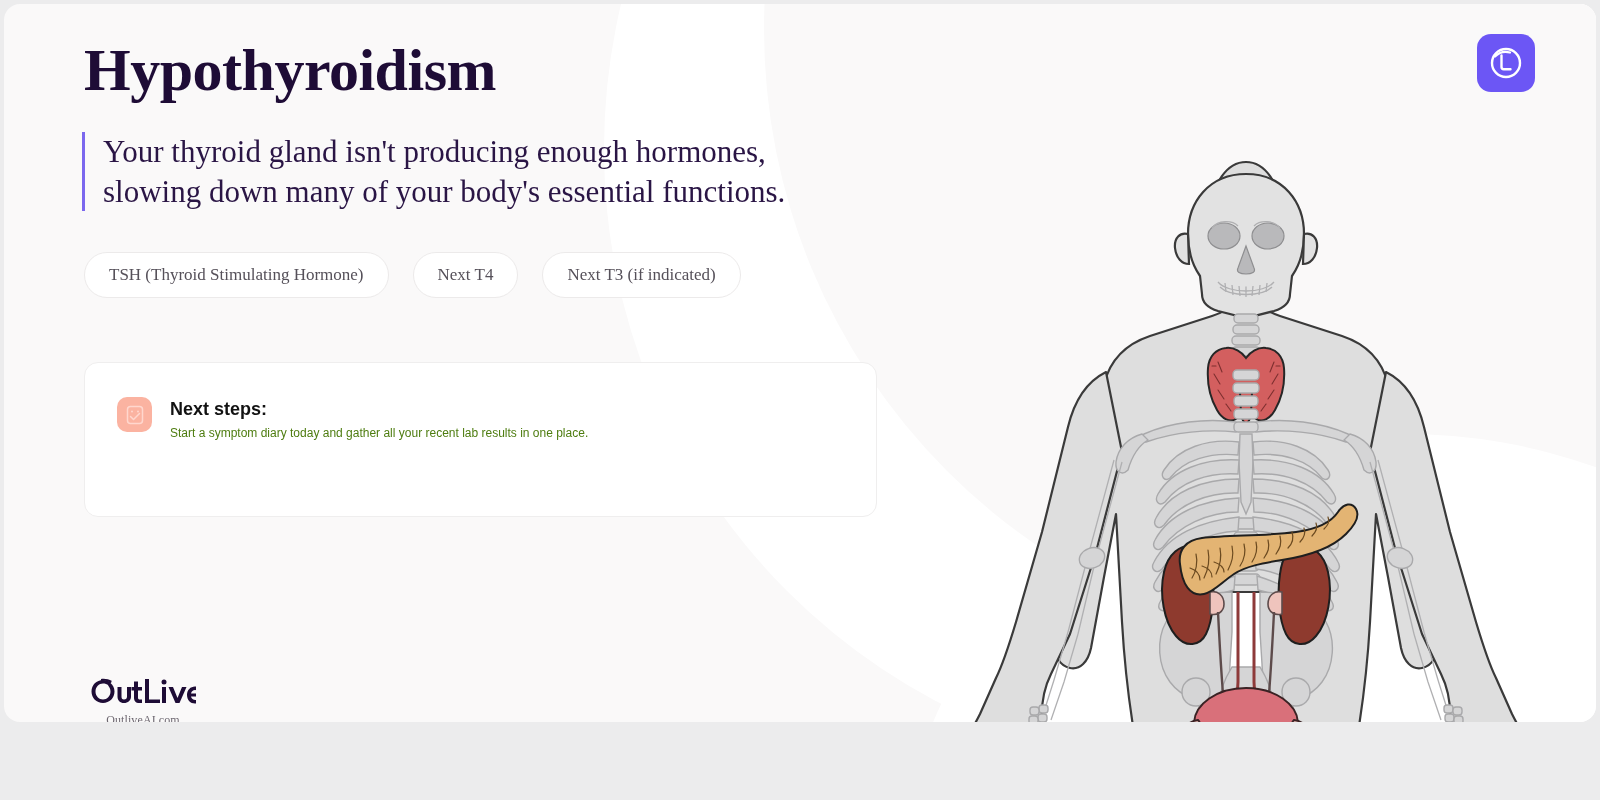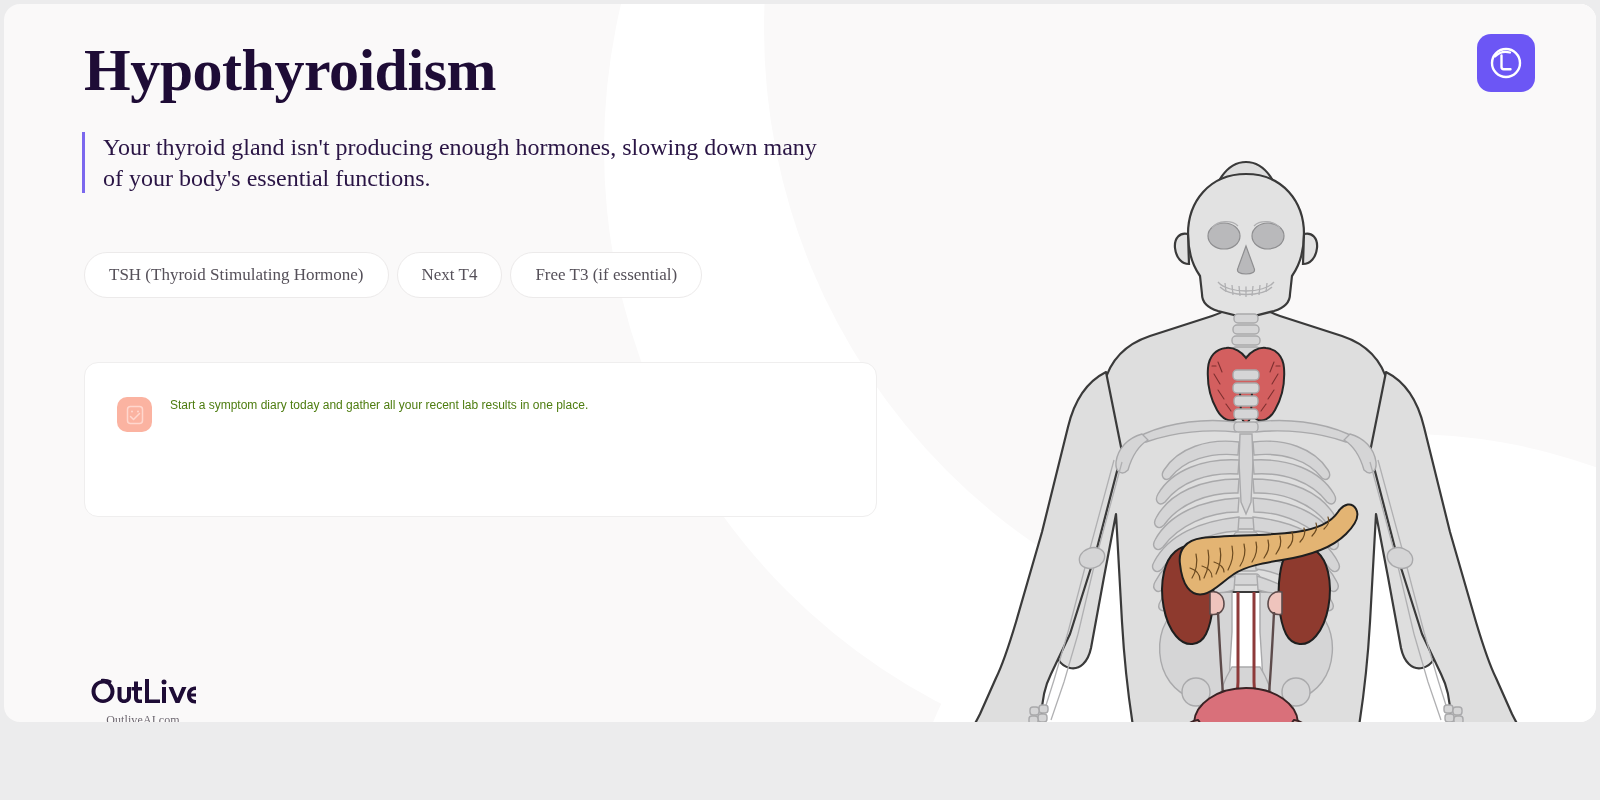--- a/index.html
+++ b/index.html
@@ -67,30 +67,30 @@
 
   .subtitle-wrap {
     position: absolute;
     left: 78px; top: 128px;
     width: 760px;
     padding-left: 18px;
     border-left: 3px solid #7b68ee;
   }
   .subtitle {
     font-family: "Liberation Serif", serif;
-    font-size: 24px;
+    font-size: 31px;
     line-height: 1.28;
     color: #2a1545;
   }
 
   .chips {
     position: absolute;
     left: 80px; top: 248px;
     display: flex;
-    gap: 8px;
+    gap: 24px;
     align-items: flex-end;
   }
   .chip {
     background: #ffffff;
     border: 1px solid #eceaea;
     border-radius: 999px;
     padding: 12px 24px;
     font-family: "Liberation Serif", serif;
     font-size: 17px;
     color: #555059;
@@ -541,33 +541,34 @@
 
     <h1 class="page-title">Hypothyroidism</h1>
 
     <div class="subtitle-wrap">
       <p class="subtitle">Your thyroid gland isn't producing enough hormones, slowing down many of your body's essential functions.</p>
     </div>
 
     <div class="chips">
       <div class="chip">TSH (Thyroid Stimulating Hormone)</div>
       <div class="chip">Next T4</div>
-      <div class="chip">Free T3 (if essential)</div>
+      <div class="chip">Next T3 (if indicated)</div>
     </div>
 
     <div class="next-card">
       <div class="next-icon">
         <svg width="20" height="22" viewBox="0 0 20 22" fill="none" xmlns="http://www.w3.org/2000/svg">
           <rect x="2.5" y="2.5" width="15" height="17" rx="3" stroke="#ffd7ce" stroke-width="1.5"></rect>
           <circle cx="7" cy="7.5" r="1" fill="#ffd7ce"></circle>
           <circle cx="13" cy="7.5" r="1" fill="#ffd7ce"></circle>
           <path d="M5.5 12.5 L8.5 15.5 L14.5 9.5" stroke="#ffd7ce" stroke-width="1.5" stroke-linecap="round" stroke-linejoin="round"></path>
         </svg>
       </div>
       <div class="next-body">
+        <div class="next-title">Next steps:</div>
         <div class="next-text">Start a symptom diary today and gather all your recent lab results in one place.</div>
       </div>
     </div>
 
     <div class="footer">
       <span class="brand-wordmark">
         <svg width="106" height="28" viewBox="0 0 212 56" xmlns="http://www.w3.org/2000/svg">
 
           <path d="M26 8 C13 8 3 18 3 31 C3 44 13 54 26 54 C39 54 49 44 49 31 C49 24 46 18 41 14 L36 19 C39 22 41 26 41 31 C41 40 34 47 26 47 C18 47 11 40 11 31 C11 22 18 15 26 15 C30 15 34 16 37 19 L43 13 C38 10 32 8 26 8 Z" fill="#1e0c36"></path>
           <path d="M22 10 C28 9 35 10 41 13 L44 10 C37 6 29 5 22 6 Z" fill="#1e0c36"></path>

